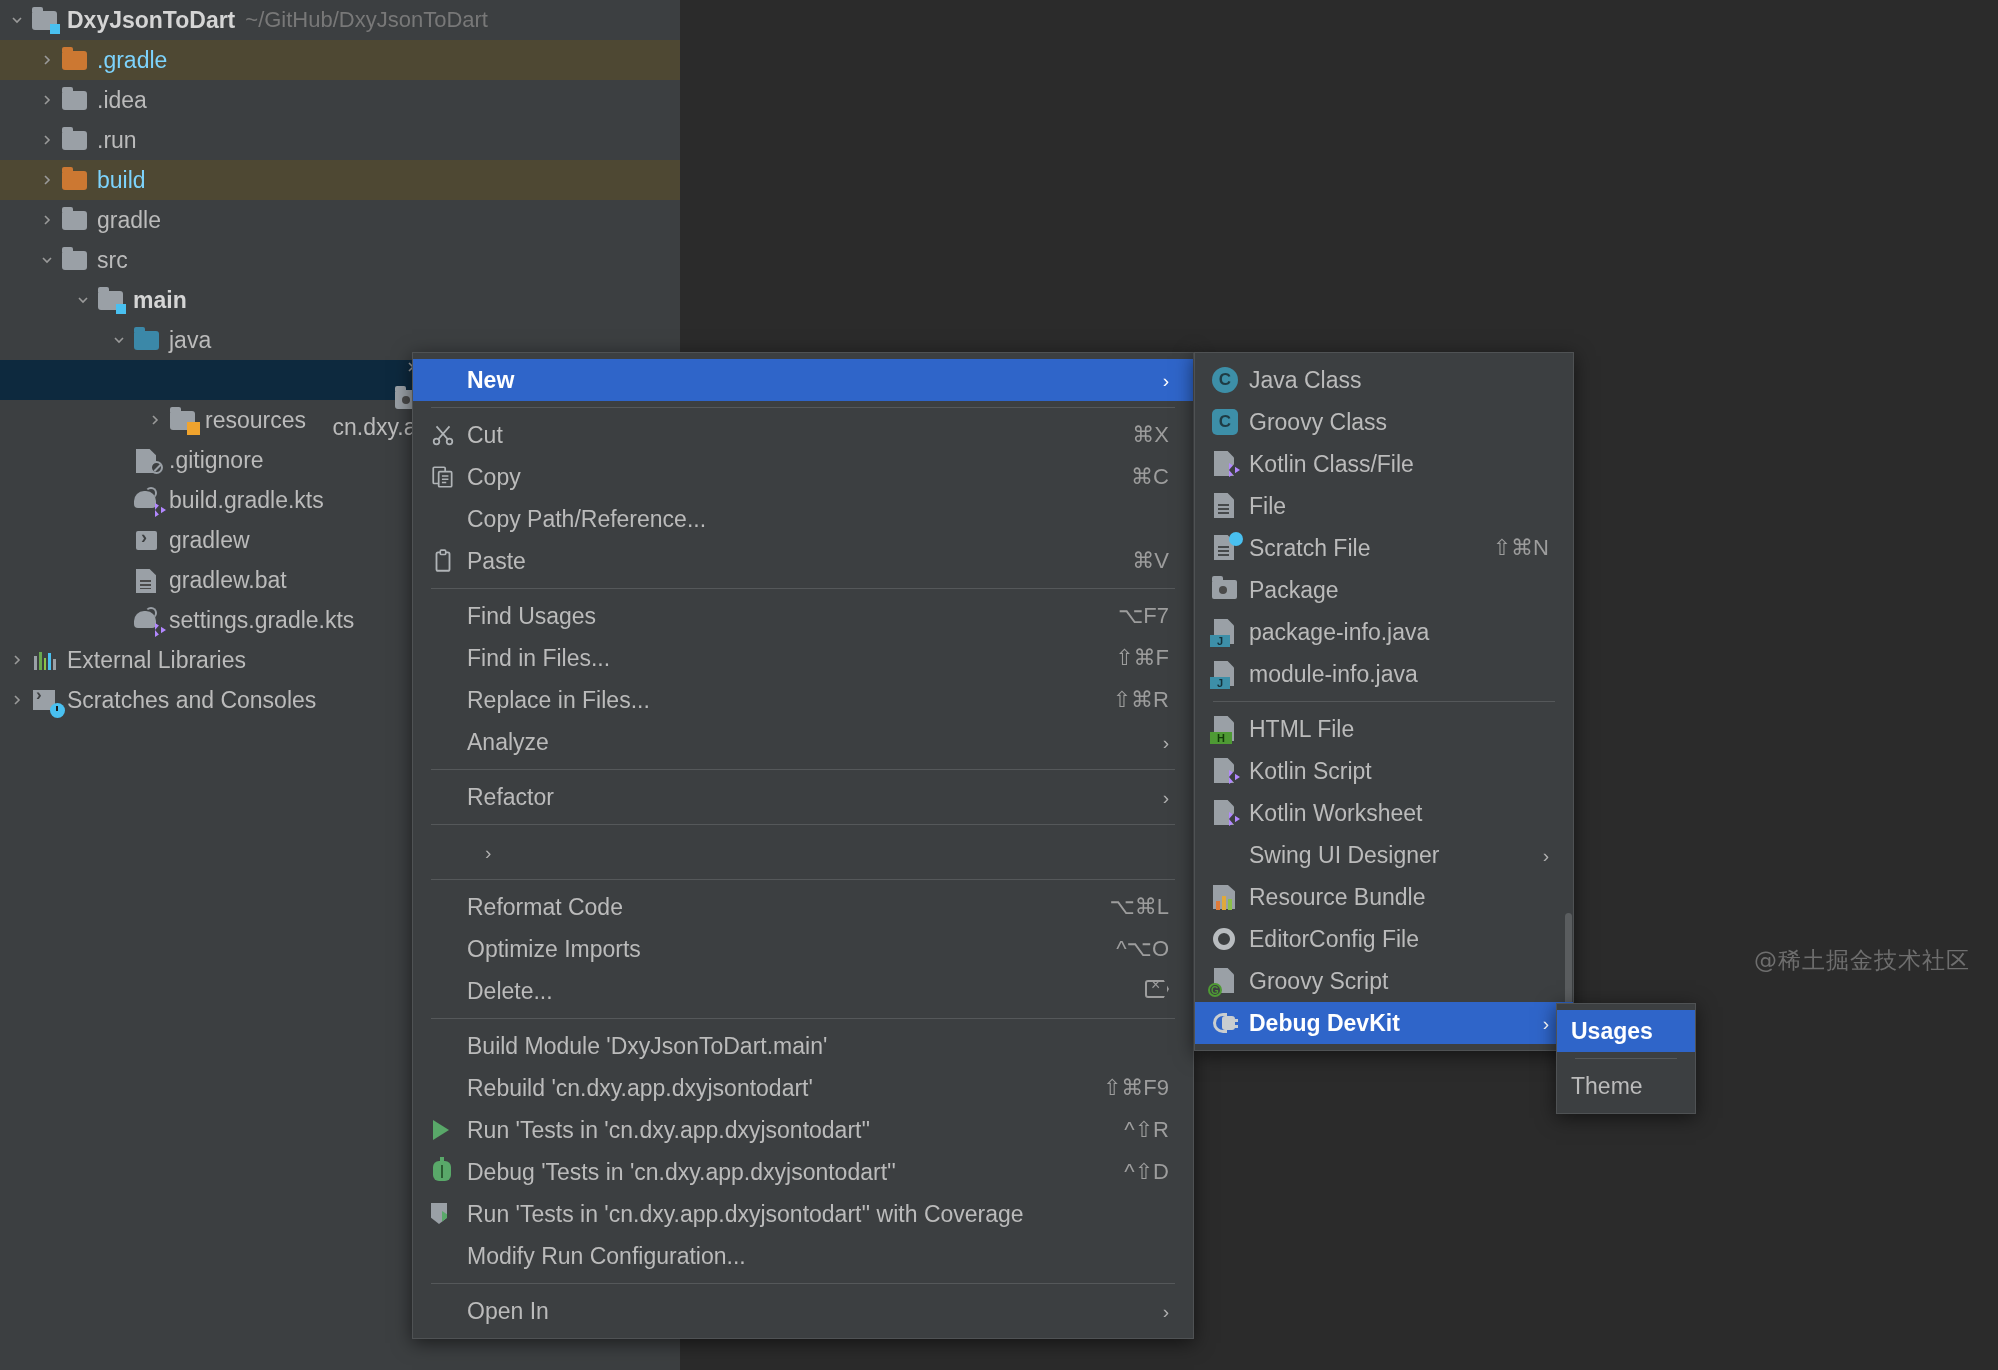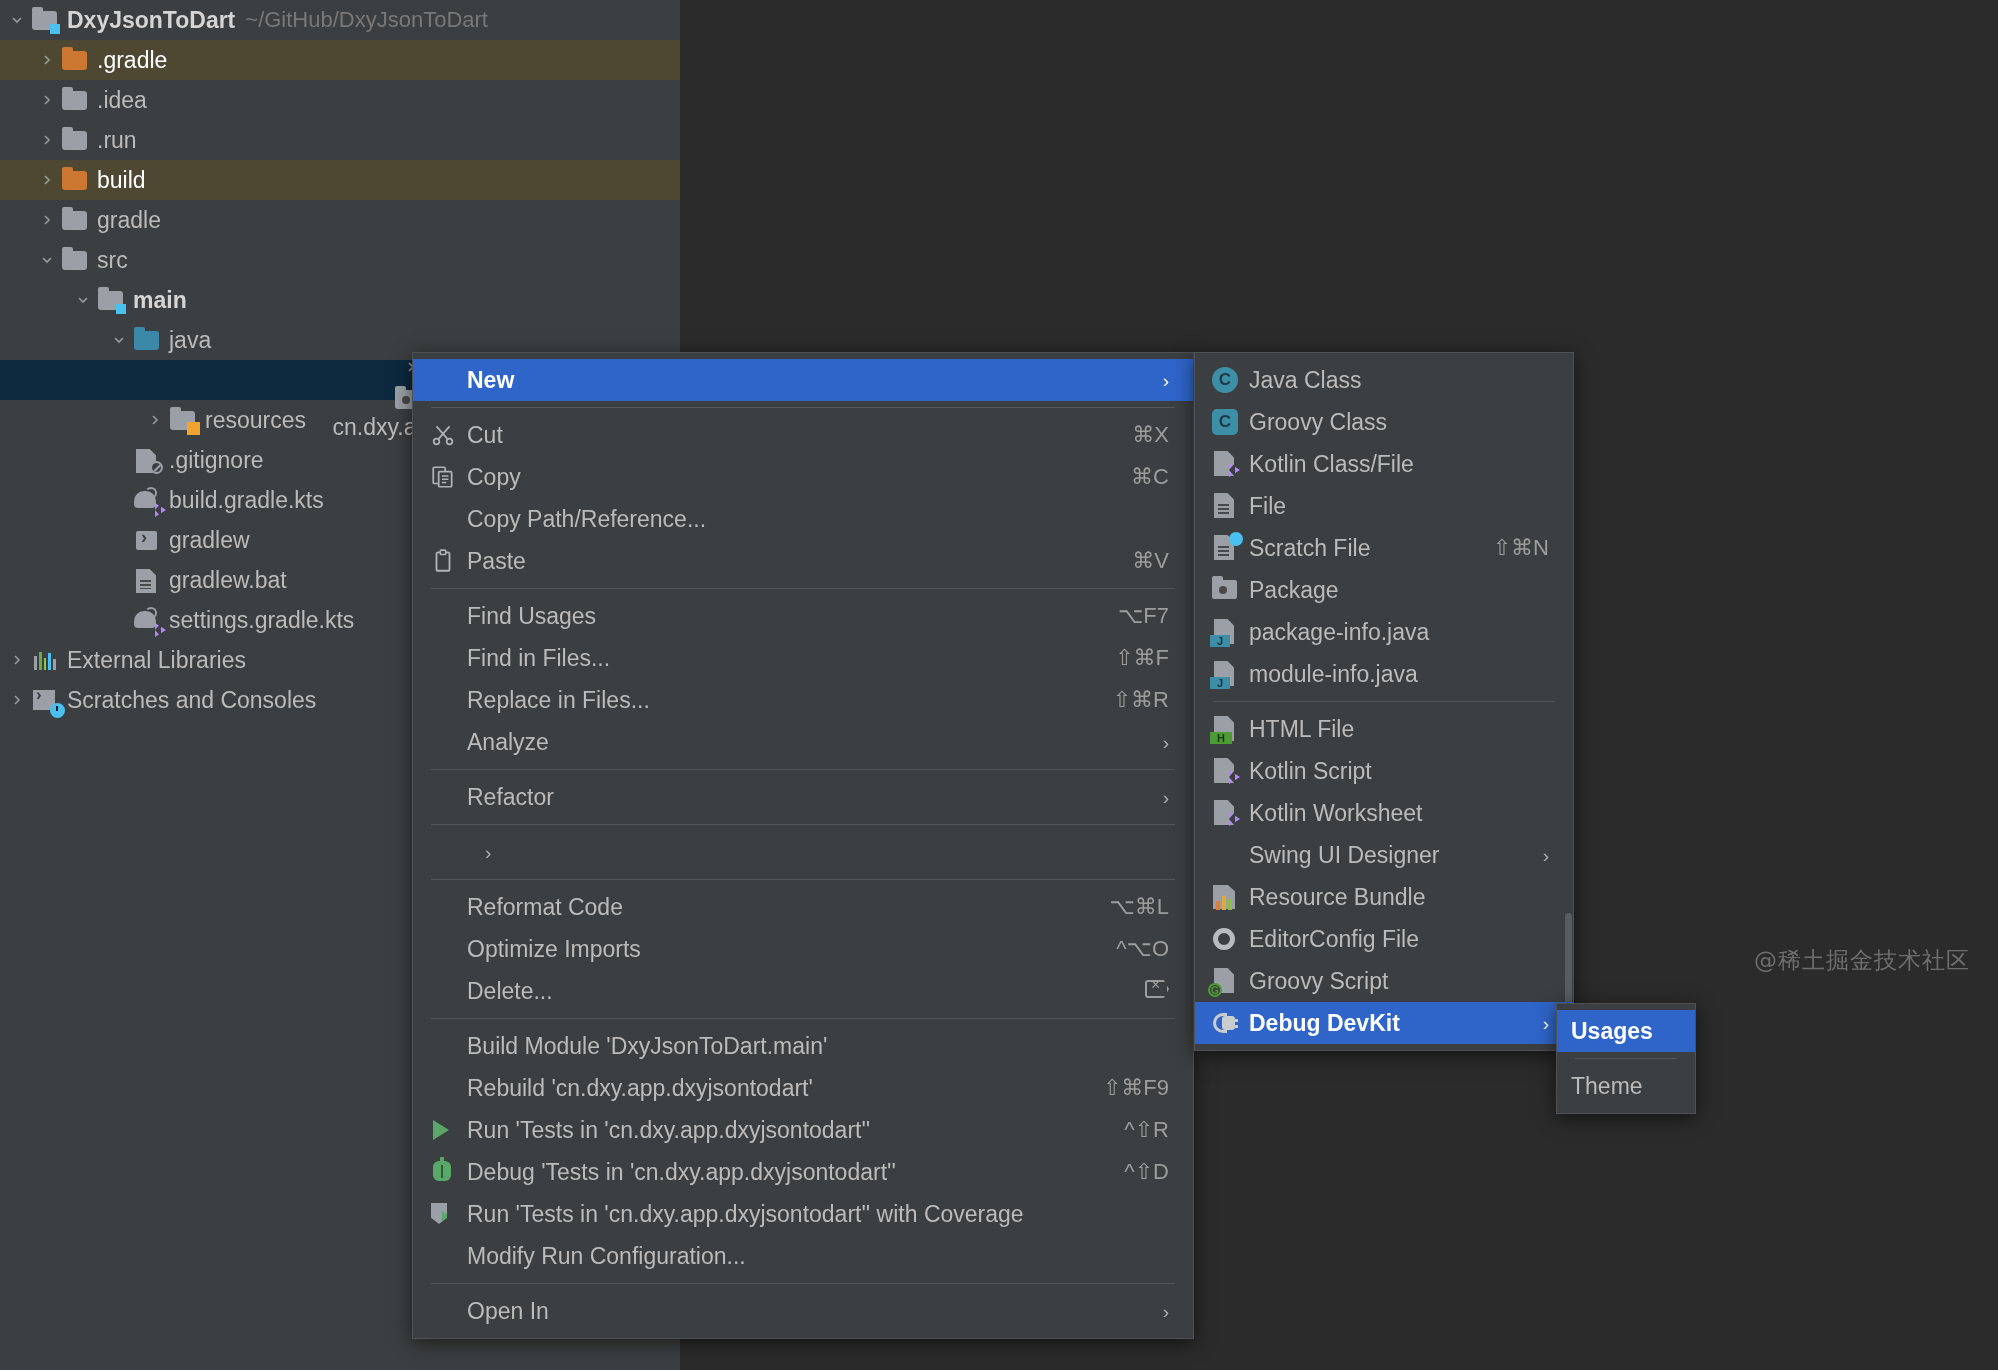--- a/index.html
+++ b/index.html
@@ -45,21 +45,21 @@
     width: 30px; flex: 0 0 30px;
     height: 26px;
     margin-right: 7px;
     position: relative;
   }
   .tree-row .lbl { line-height: 1; }
   .tree-row.bold .lbl { font-weight: bold; color: #d5d5d5; }
   .tree-row .sub {
     color: #787878; margin-left: 10px; font-size: 22px;
   }
-  .lbl.y { color: #ffffff; }
+  .lbl.y { color: #7dd3fc; }
 
   
   .d0 { padding-left: 4px; }
   .d1 { padding-left: 34px; }
   .d2 { padding-left: 70px; }
   .d3 { padding-left: 106px; }
   .d4 { padding-left: 142px; }
 
   
   .folder {

